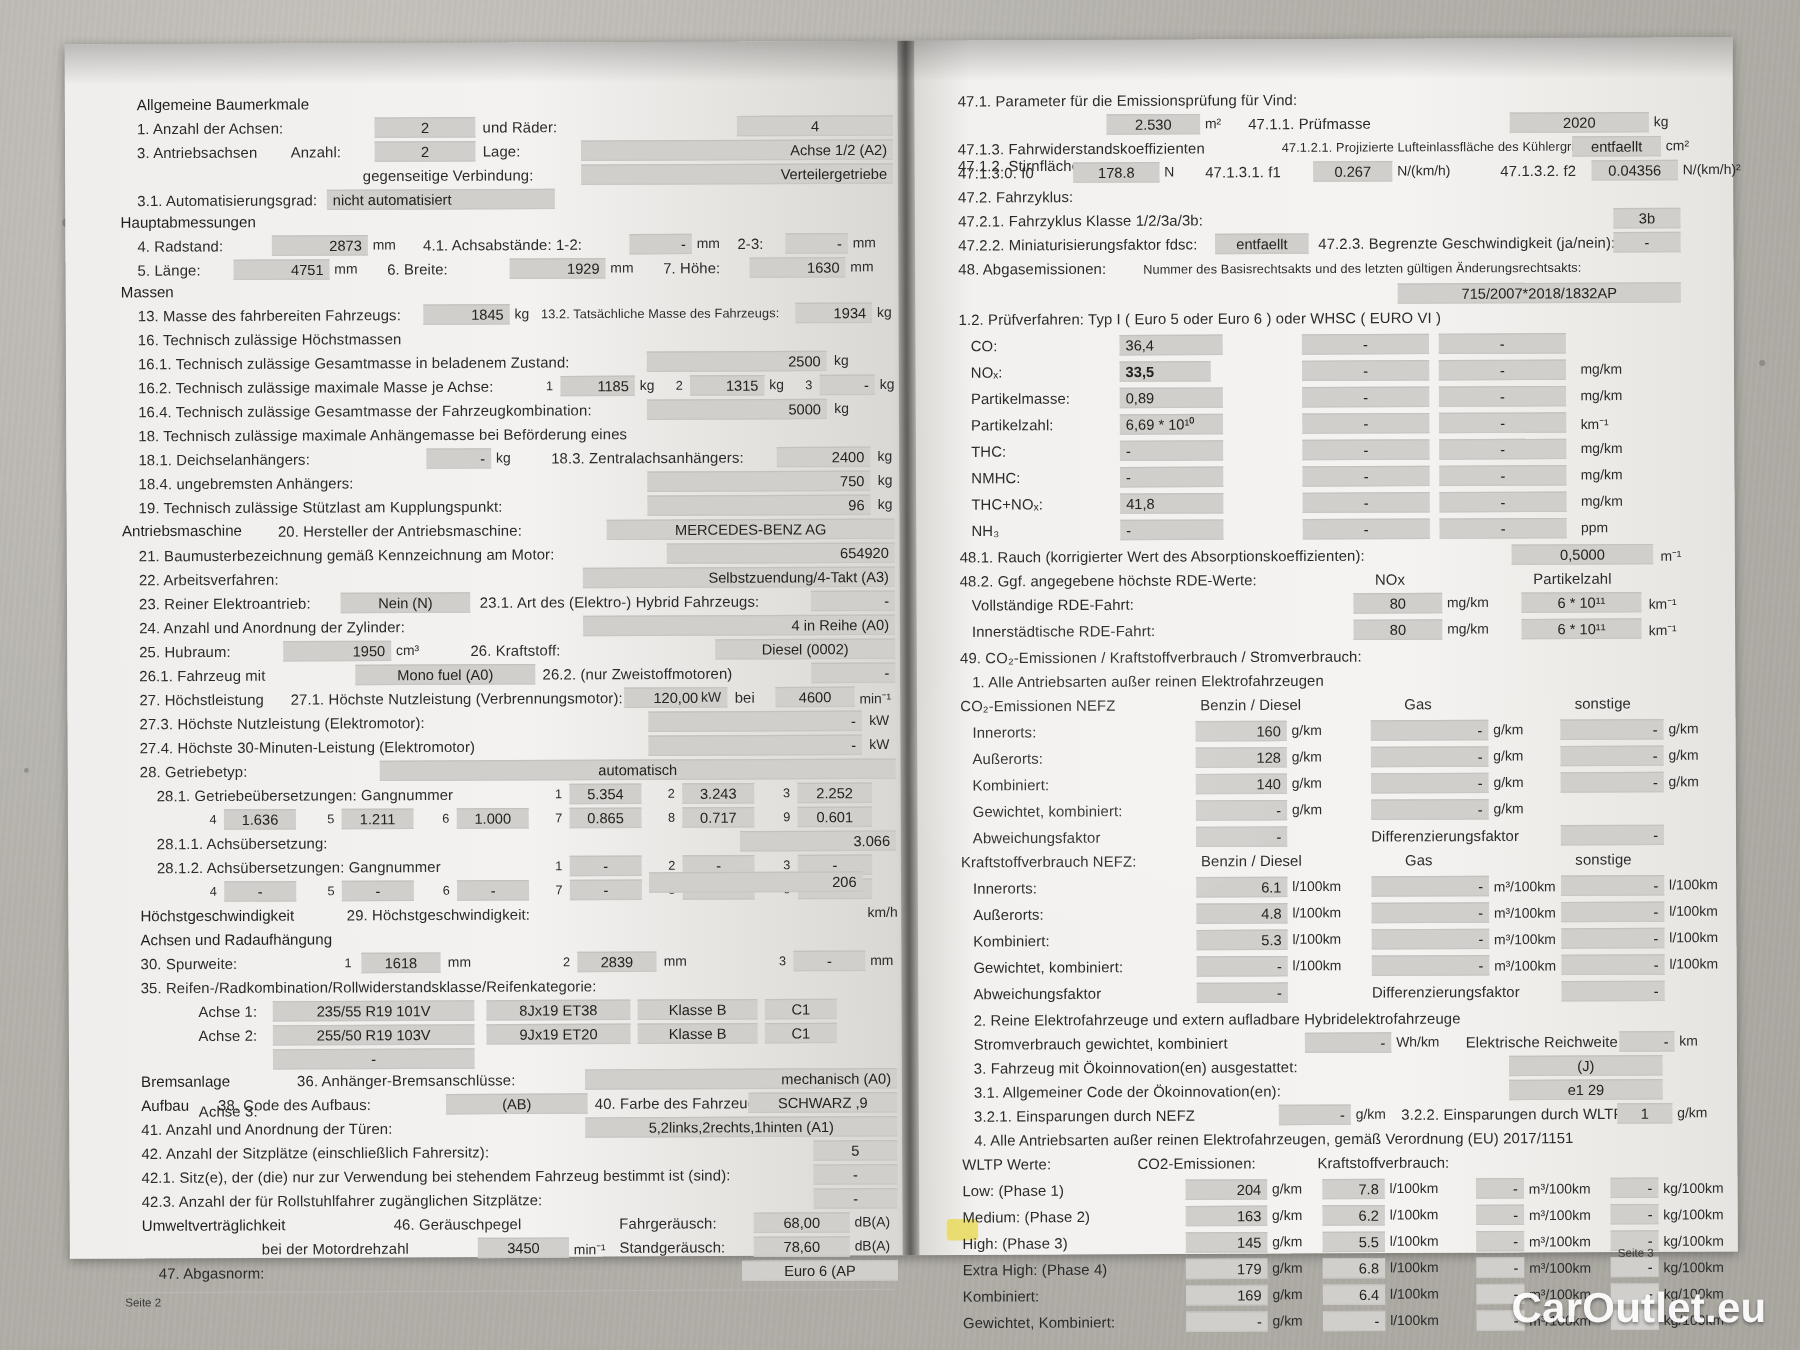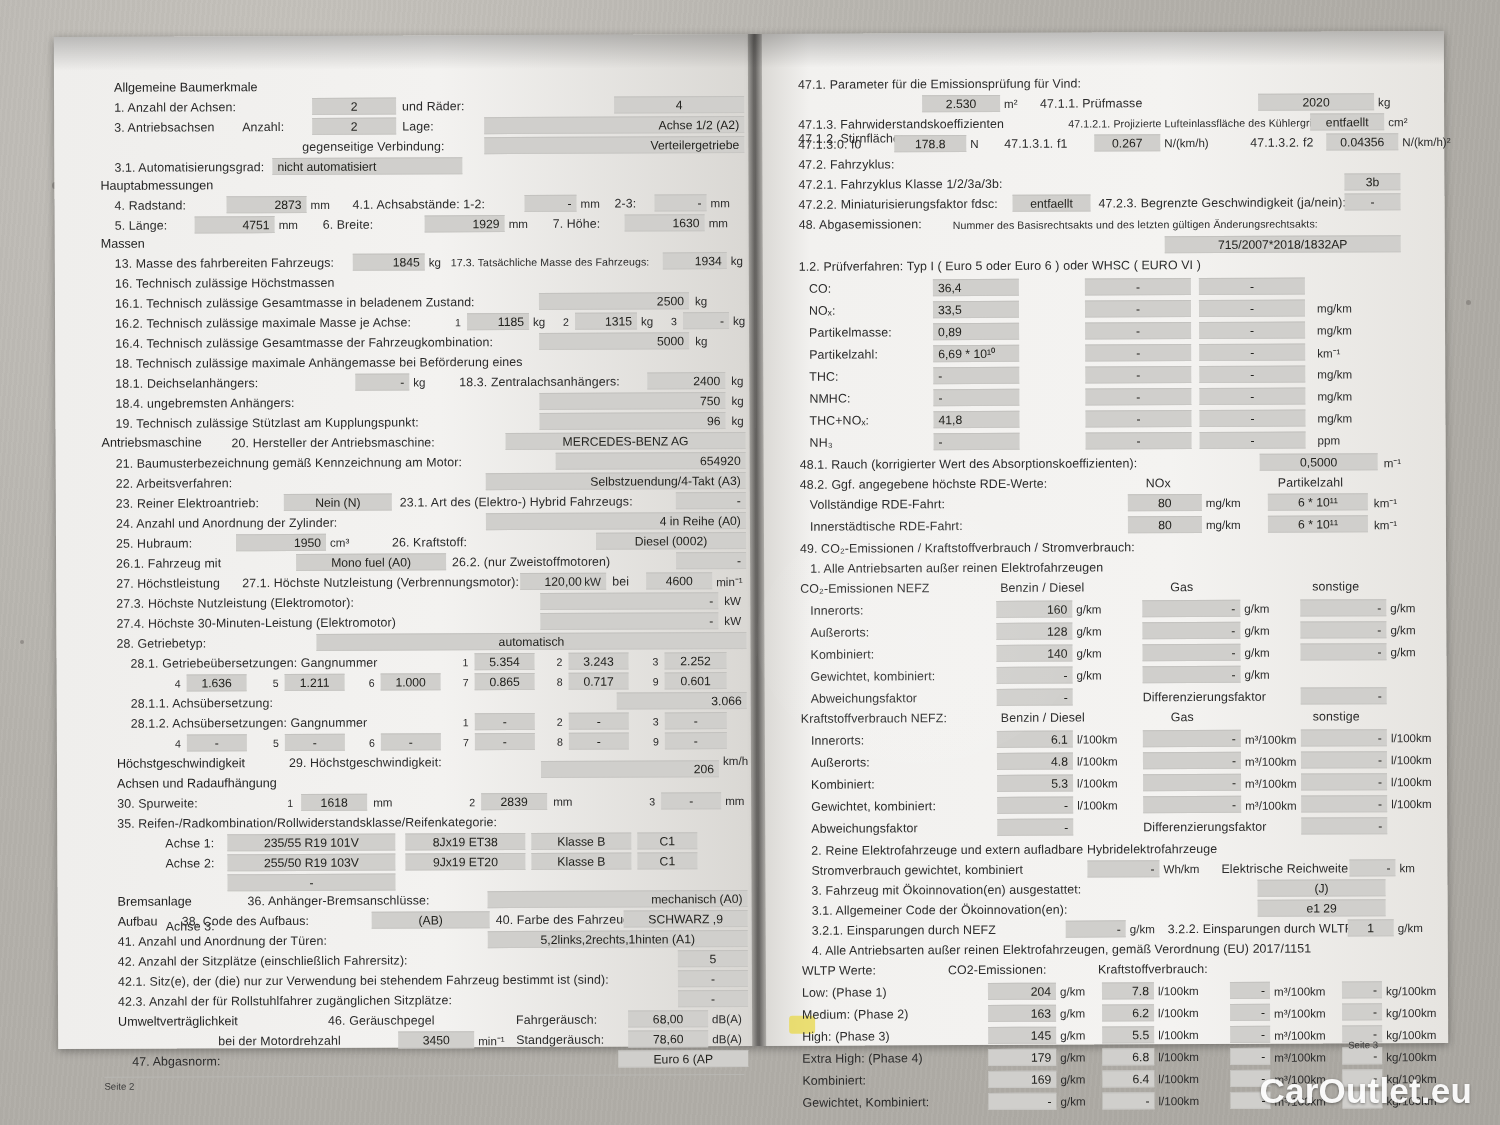--- a/index.html
+++ b/index.html
@@ -146,21 +146,21 @@
     <div class="unit" style="left:454px;top:182px;">mm</div>
     <div class="line" style="left:498px;top:182px;">7. Höhe:</div>
     <div class="box" style="left:570px;top:180px;width:80px;">1630</div>
     <div class="unit" style="left:654px;top:182px;">mm</div>
 
     <div class="hdrline" style="left:46px;top:200px;">Massen</div>
 
     <div class="line" style="left:60px;top:220px;">13. Masse des fahrbereiten Fahrzeugs:</div>
     <div class="box" style="left:298px;top:218px;width:72px;">1845</div>
     <div class="unit" style="left:374px;top:220px;">kg</div>
-    <div class="line small" style="left:396px;top:221px;">17.3. Tatsächliche Masse des Fahrzeugs:</div>
+    <div class="line small" style="left:396px;top:221px;">13.2. Tatsächliche Masse des Fahrzeugs:</div>
     <div class="box" style="left:608px;top:218px;width:64px;">1934</div>
     <div class="unit" style="left:676px;top:220px;">kg</div>
 
     <div class="line" style="left:60px;top:240px;">16. Technisch zulässige Höchstmassen</div>
 
     <div class="line" style="left:60px;top:260px;">16.1. Technisch zulässige Gesamtmasse in beladenem Zustand:</div>
     <div class="box" style="left:484px;top:258px;width:150px;">2500</div>
     <div class="unit" style="left:640px;top:260px;">kg</div>
 
     <div class="line" style="left:60px;top:280px;">16.2. Technisch zulässige maximale Masse je Achse:</div>
@@ -283,21 +283,21 @@
     <div class="box ctr" style="left:324px;top:698px;width:60px;">-</div>
     <div class="line small" style="left:406px;top:701px;">7</div>
     <div class="box ctr" style="left:418px;top:698px;width:60px;">-</div>
     <div class="line small" style="left:500px;top:701px;">8</div>
     <div class="box ctr" style="left:512px;top:698px;width:60px;">-</div>
     <div class="line small" style="left:596px;top:701px;">9</div>
     <div class="box ctr" style="left:608px;top:698px;width:62px;">-</div>
 
     <div class="hdrline" style="left:60px;top:720px;">Höchstgeschwindigkeit</div>
     <div class="line" style="left:232px;top:720px;">29. Höchstgeschwindigkeit:</div>
-    <div class="box" style="left:484px;top:692px;width:178px;margin-top:34px;">206</div>
+    <div class="box" style="left:484px;top:692px;width:178px;">206</div>
     <div class="unit" style="left:666px;top:720px;">km/h</div>
 
     <div class="hdrline" style="left:60px;top:740px;">Achsen und Radaufhängung</div>
 
     <div class="line" style="left:60px;top:760px;">30. Spurweite:</div>
     <div class="line small" style="left:230px;top:761px;">1</div>
     <div class="box ctr" style="left:244px;top:758px;width:66px;">1618</div>
     <div class="unit" style="left:316px;top:760px;">mm</div>
     <div class="line small" style="left:412px;top:761px;">2</div>
     <div class="box ctr" style="left:424px;top:758px;width:66px;">2839</div>
@@ -406,21 +406,21 @@
 
     <div class="line" style="left:744px;top:226px;">1.2. Prüfverfahren: Typ I ( Euro 5 oder Euro 6 ) oder WHSC ( EURO VI )</div>
 
     <div class="line" style="left:754px;top:248px;">CO:</div>
     <div class="box left" style="left:878px;top:246px;width:86px;">36,4</div>
     <div class="box ctr" style="left:1030px;top:246px;width:106px;">-</div>
     <div class="box ctr" style="left:1144px;top:246px;width:106px;">-</div>
     <div class="unit" style="left:1262px;top:248px;"></div>
 
     <div class="line" style="left:754px;top:270px;">NOₓ:</div>
-    <div class="box left" style="left:878px;top:268px;width:86px;">33,5</div>
+    <div class="box left" style="left:878px;top:268px;width:76px;font-weight:bold;">33,5</div>
     <div class="box ctr" style="left:1030px;top:268px;width:106px;">-</div>
     <div class="box ctr" style="left:1144px;top:268px;width:106px;">-</div>
     <div class="unit" style="left:1262px;top:270px;">mg/km</div>
 
     <div class="line" style="left:754px;top:292px;">Partikelmasse:</div>
     <div class="box left" style="left:878px;top:290px;width:86px;">0,89</div>
     <div class="box ctr" style="left:1030px;top:290px;width:106px;">-</div>
     <div class="box ctr" style="left:1144px;top:290px;width:106px;">-</div>
     <div class="unit" style="left:1262px;top:292px;">mg/km</div>
 

